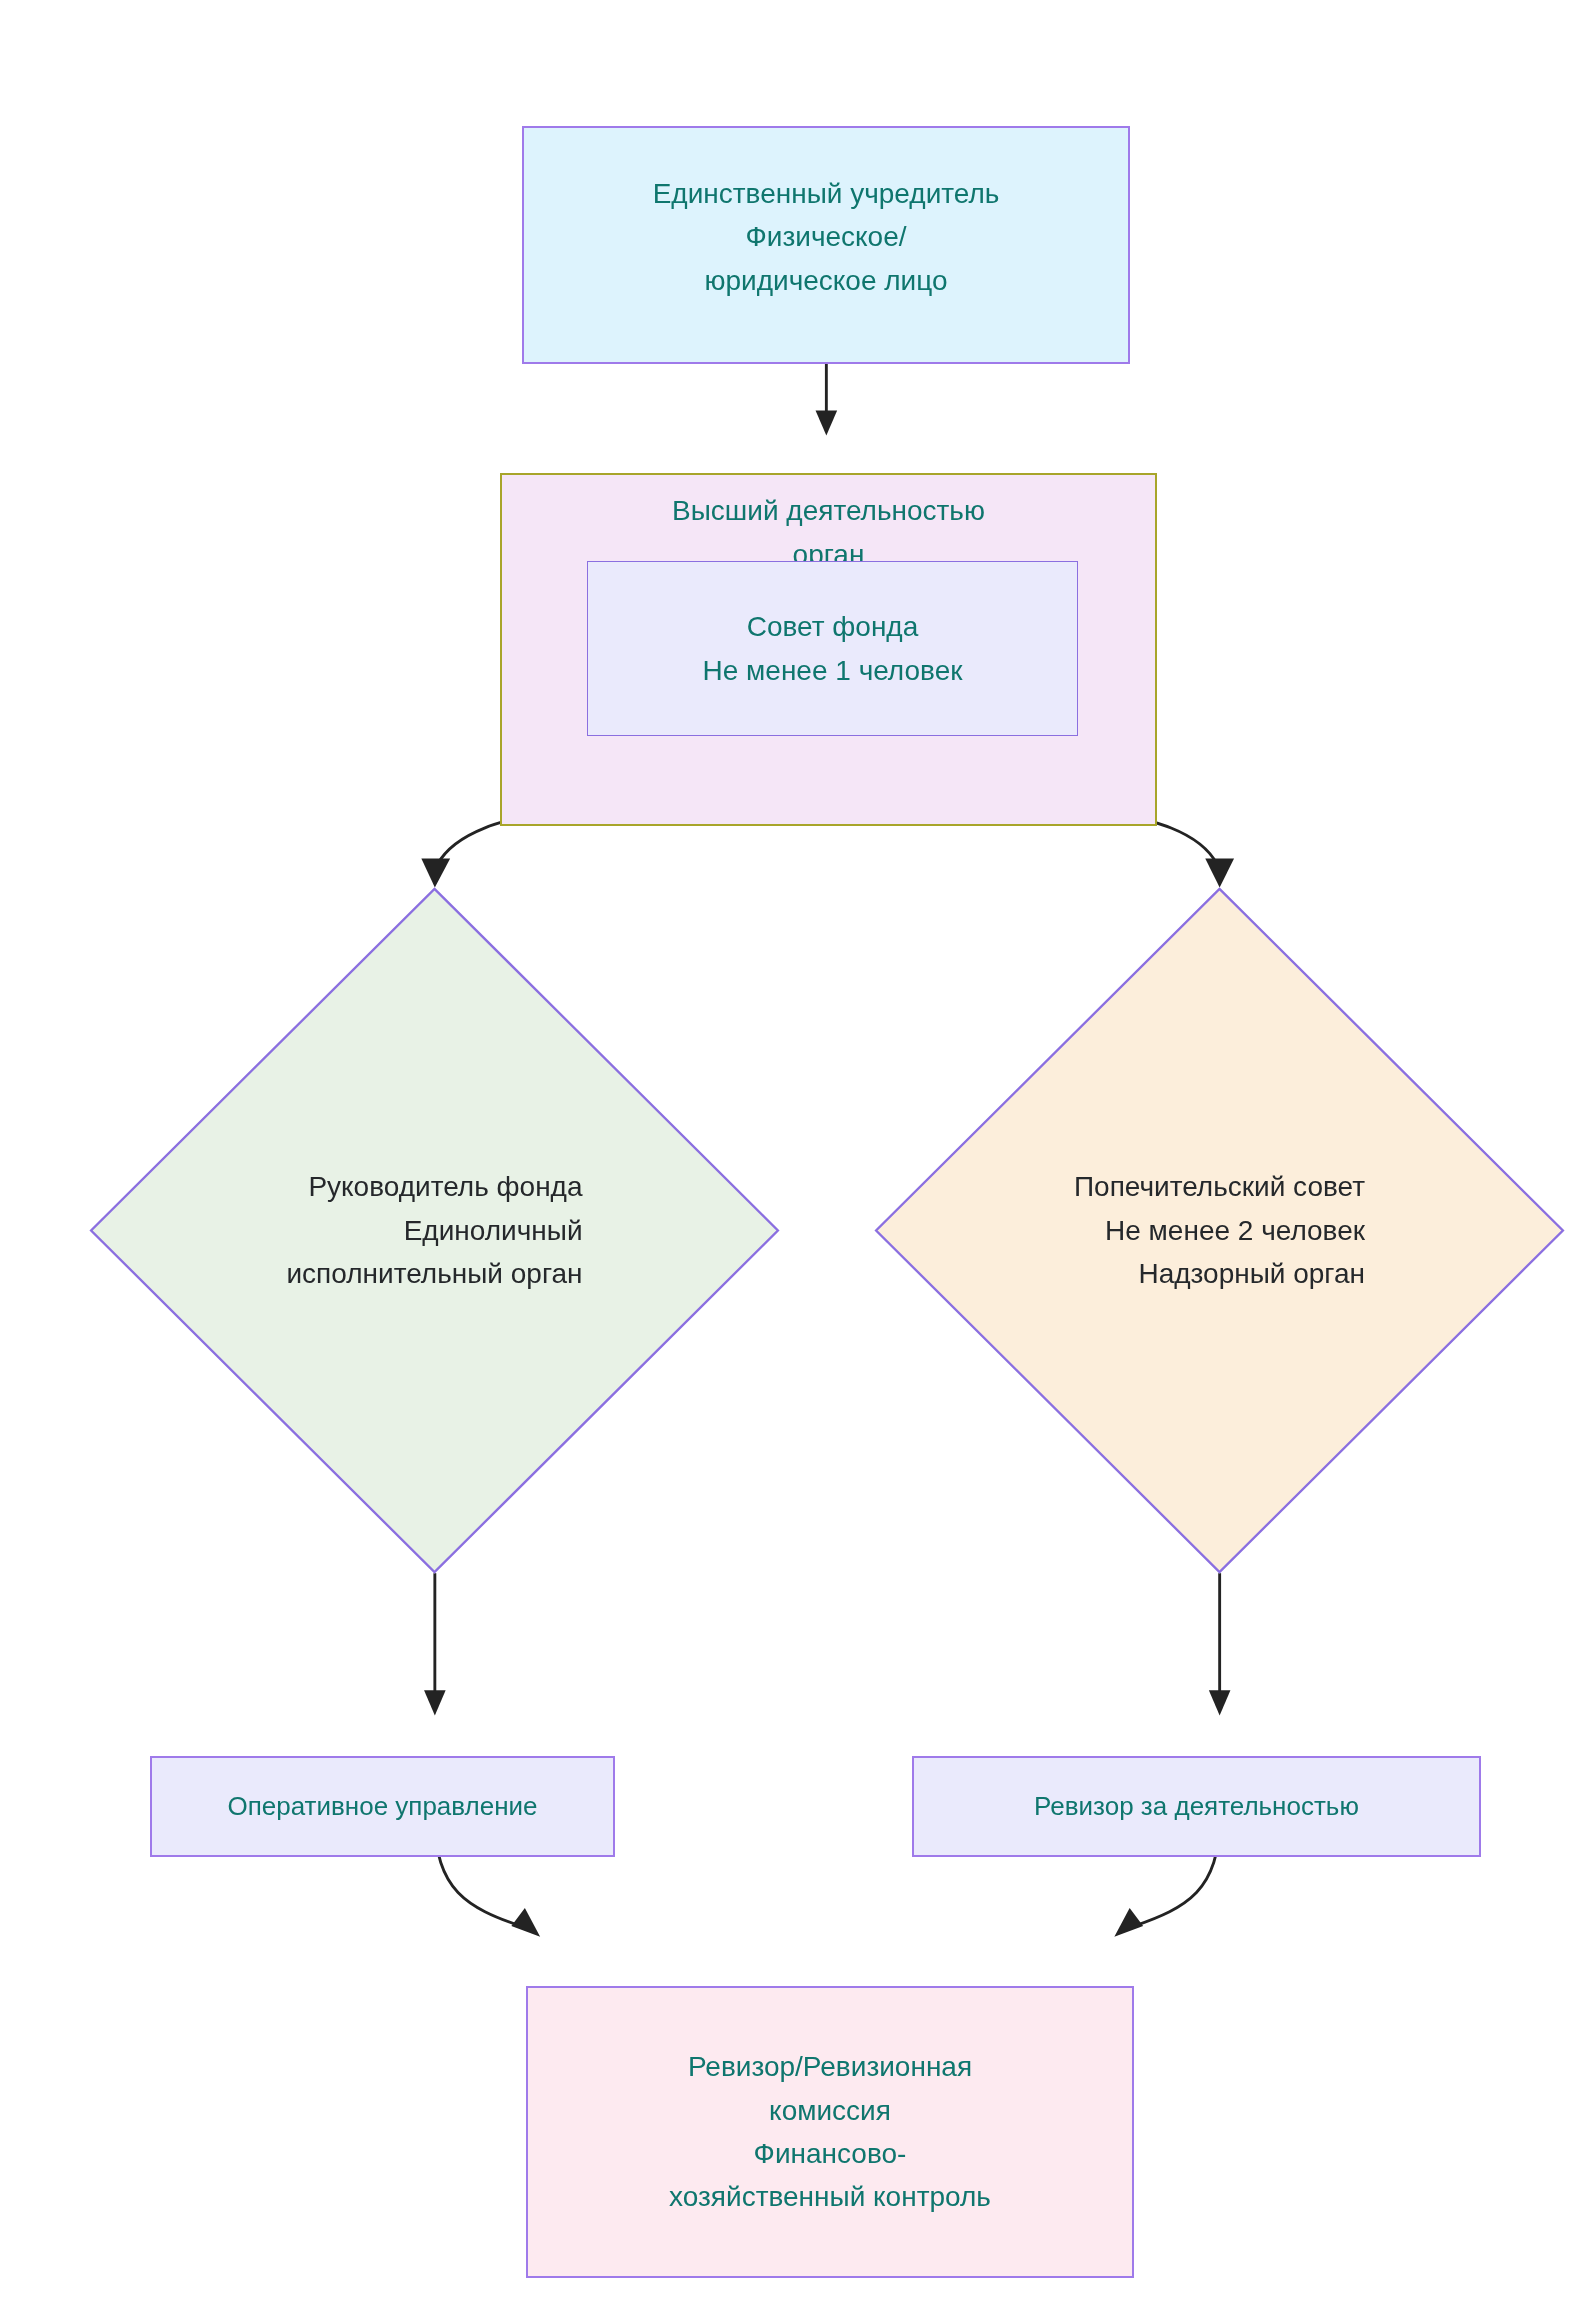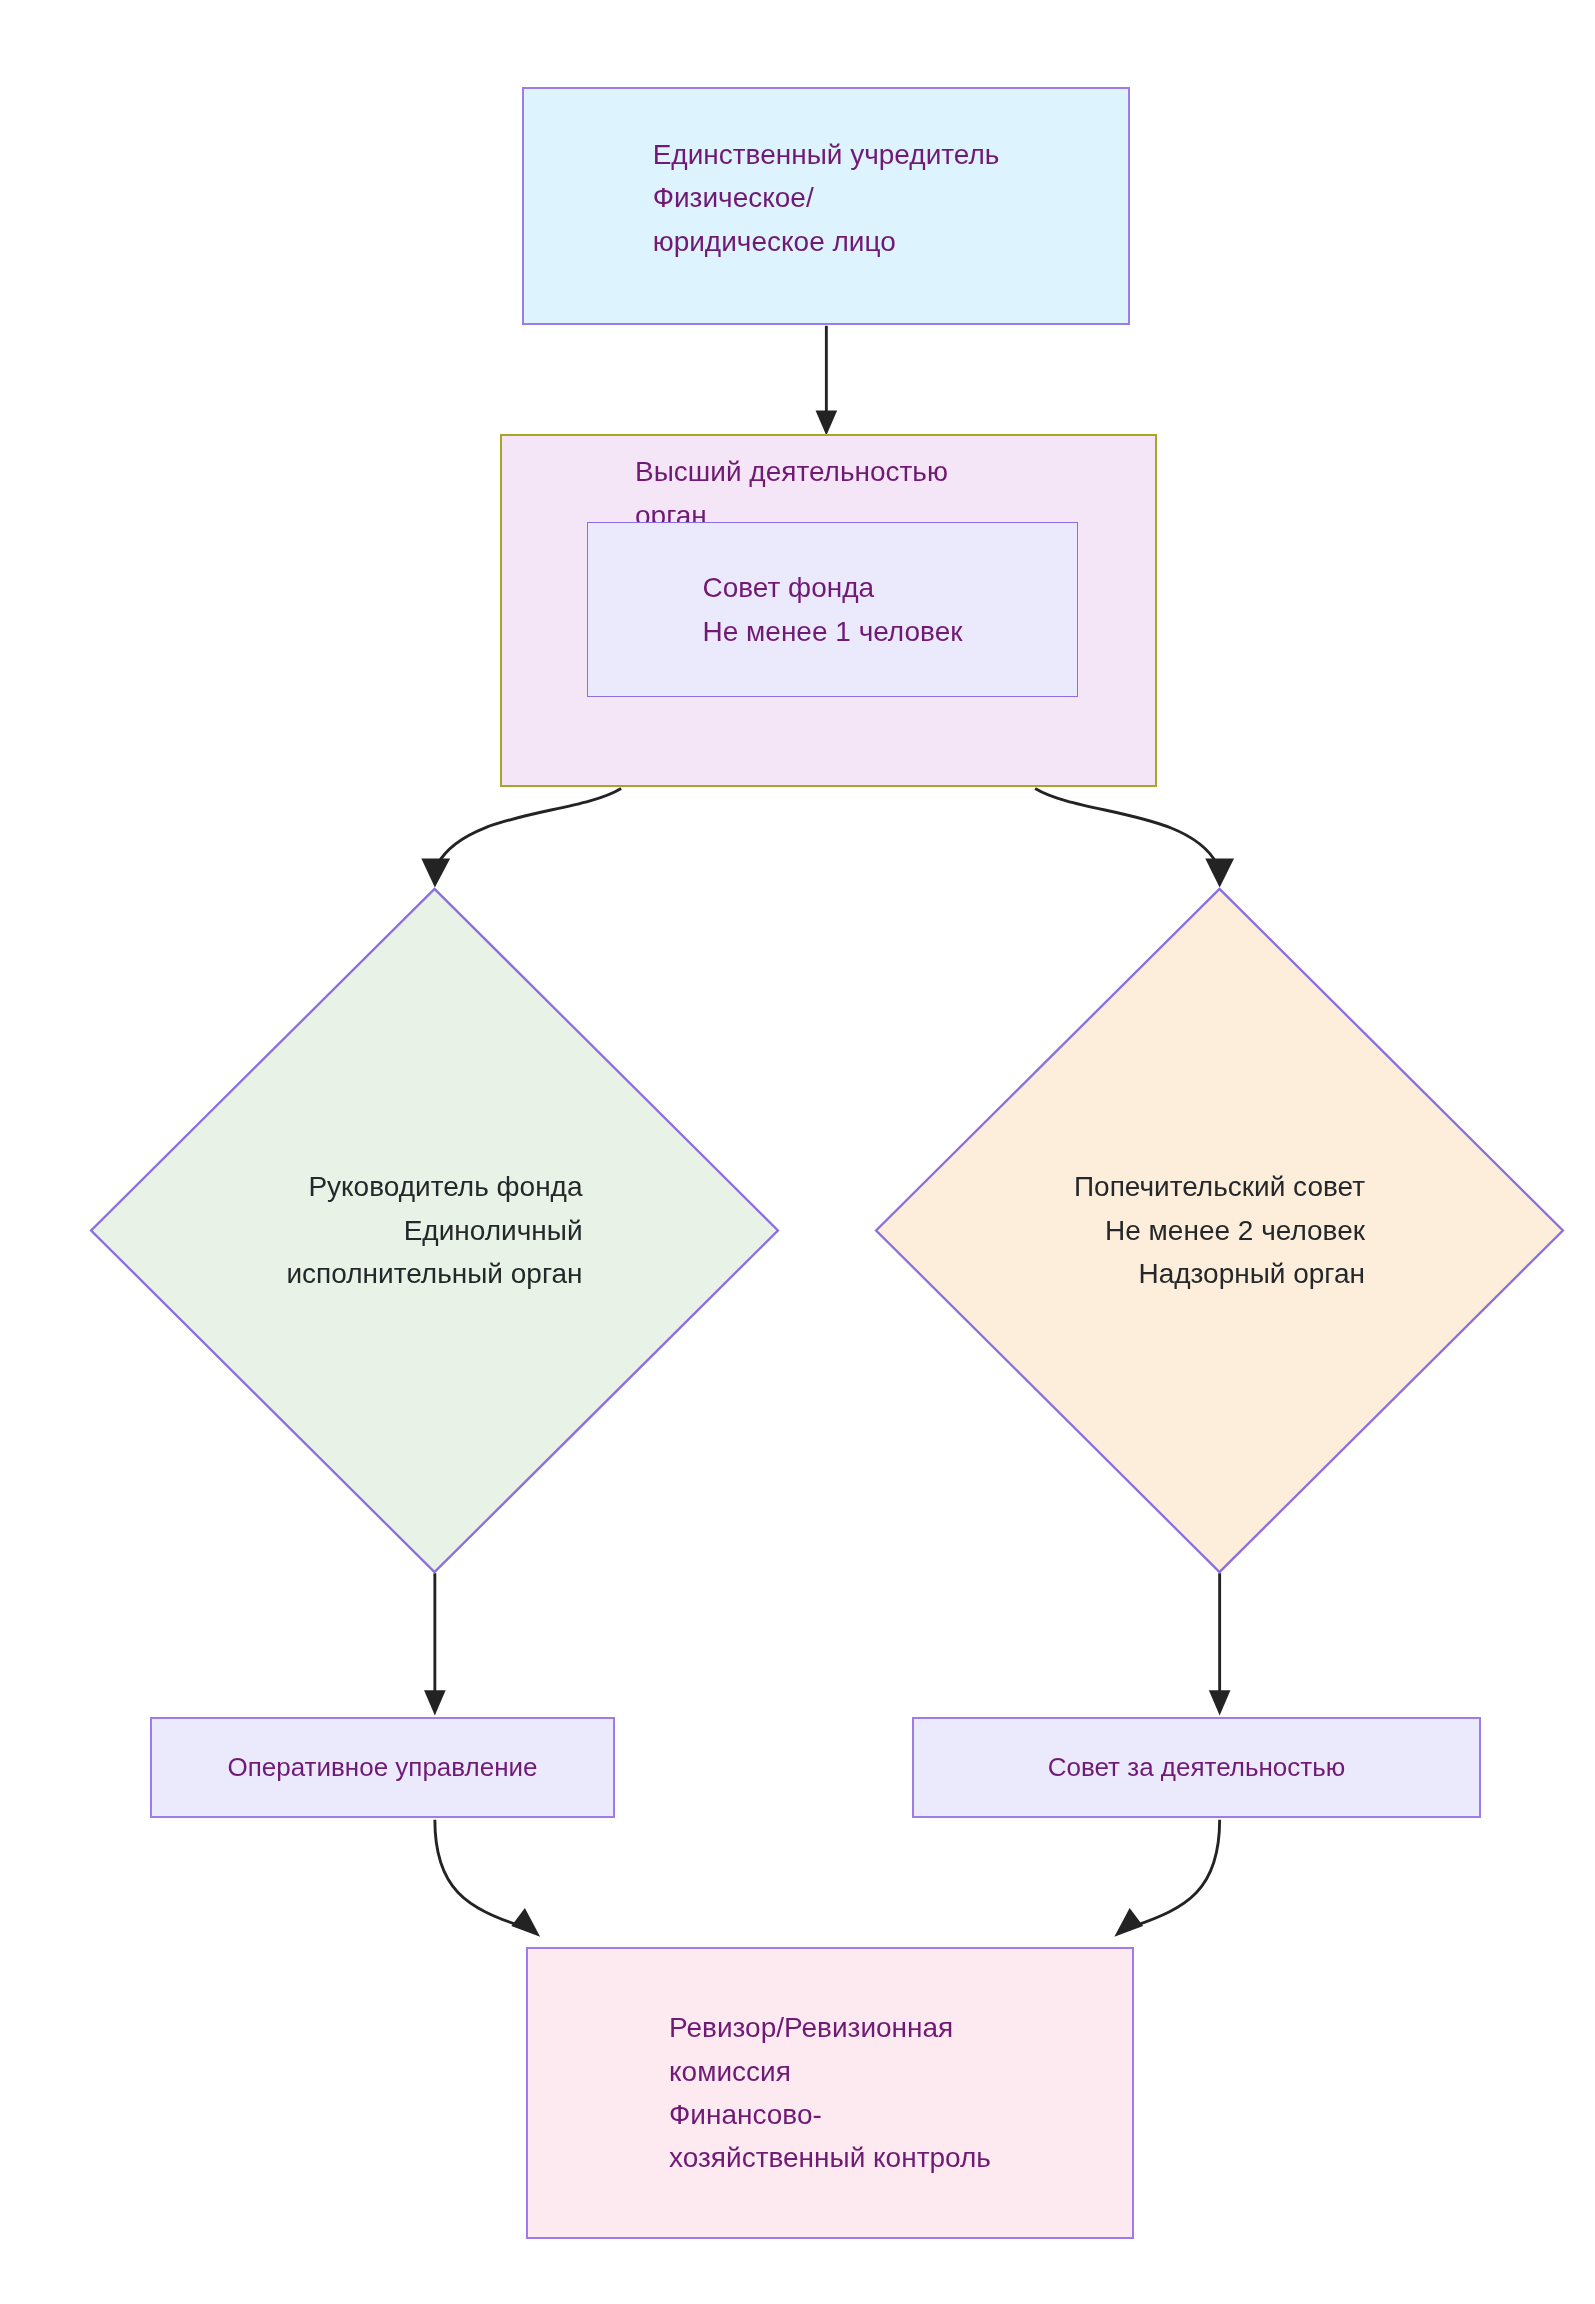--- a/index.html
+++ b/index.html
@@ -26,24 +26,25 @@
     width: 1596px;
     height: 2304px;
     pointer-events: none;
   }
   .node {
     position: absolute;
     box-sizing: border-box;
     display: flex;
     align-items: center;
     justify-content: center;
-    text-align: left;
-    color: #701a75;
+    text-align: center;
+    color: #0f766e;
     line-height: 1.55;
     white-space: pre-line;
+    margin-top: 39px;
   }
 
   
   #node-founder {
     left: 522px;
     top: 87px;
     width: 608px;
     height: 238px;
     background: #ddf3fd;
     border: 2.7px solid #9f7aea;
@@ -229,21 +230,21 @@
     <svg width="689" height="685" viewBox="0 0 765 761">
       <polygon points="382.5,1 764,380.5 382.5,760 1,380.5" fill="#fceedb" stroke="#8b6fe0" stroke-width="2.6"></polygon>
     </svg>
     <div class="diamond-text">Попечительский совет
 Не менее 2 человек
 Надзорный орган</div>
   </div>
 
   <div class="node" id="node-operational">Оперативное управление</div>
 
-  <div class="node" id="node-supervision">Совет за деятельностью</div>
+  <div class="node" id="node-supervision">Ревизор за деятельностью</div>
 
   <div class="node" id="node-auditor">Ревизор/Ревизионная
 комиссия
 Финансово-
 хозяйственный контроль</div>
 
 </div>
 
 
 </body></html>

